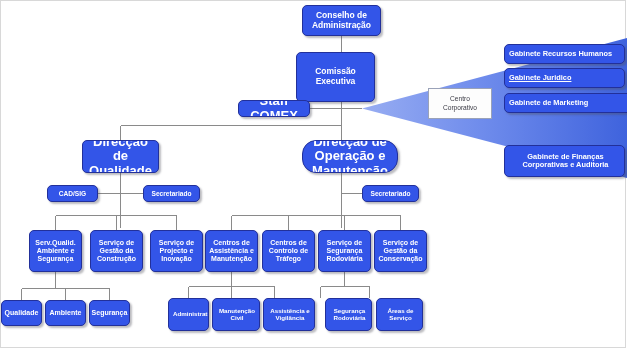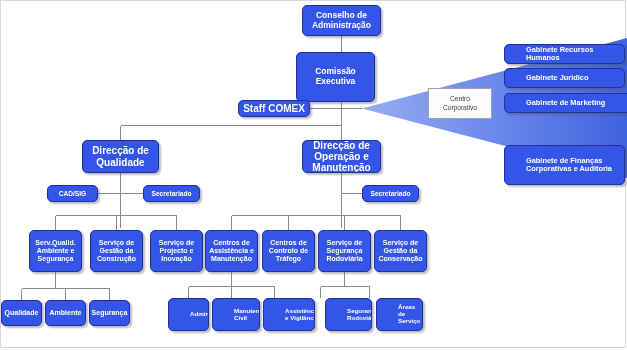--- a/index.html
+++ b/index.html
@@ -42,25 +42,25 @@
     align-items: center;
     justify-content: center;
     text-align: center;
     line-height: 1.12;
     box-shadow: 2px 2px 2px rgba(80,80,90,0.38);
     padding: 1px 2px;
     overflow: hidden;
   }
   .node.left-align {
     justify-content: flex-start;
-    text-align: left;
-    padding-left: 21px;
+    text-align: center;
+    padding-left: 4px;
   }
   .tier1 { font-size: 8.5px; }
-  .tier2 { font-size: 10px; }
+  .tier2 { font-size: 13px; }
   .tier3 { font-size: 7px; }
   .tier4 { font-size: 6.2px; }
   .tier-small { font-size: 6.6px; }
   .cabinet { font-size: 7.4px; }
 
   #corp-wedge {
     position: absolute;
     left: 358px;
     top: 38px;
     width: 269px;
@@ -154,33 +154,33 @@
     </defs>
     <polygon points="4,70.5 269,0 269,140" fill="url(#wedgeGrad)"></polygon>
   </svg>
 
   <div id="corp-label">
     <span>Centro</span>
     <span>Corporativo</span>
   </div>
 
   <div class="node cabinet left-align" style="left:504px; top:44px; width:121px; height:20px;">Gabinete Recursos Humanos</div>
-  <div class="node cabinet left-align" style="left:504px; top:68px; width:121px; height:20px;">Gabinete Juridico</div>
+  <div class="node cabinet left-align" style="left:504px; top:68px; width:121px; height:20px;text-decoration:underline;">Gabinete Juridico</div>
   <div class="node cabinet left-align" style="left:504px; top:93px; width:133px; height:20px;">Gabinete de Marketing</div>
-  <div class="node cabinet left-align" style="left:504px; top:145px; width:121px; height:40px;">Gabinete de Finanças Corporativas e Auditoria</div>
+  <div class="node cabinet left-align" style="left:504px; top:145px; width:121px; height:32px;">Gabinete de Finanças Corporativas e Auditoria</div>
 
   <div class="node tier1" style="left:302px; top:5px; width:79px; height:31px;">Conselho de Administração</div>
 
   <div class="node tier1" style="left:296px; top:52px; width:79px; height:50px;">Comissão Executiva</div>
 
   <div class="node tier2" style="left:238px; top:100px; width:72px; height:17px;">Staff COMEX</div>
 
   <div class="node tier2" style="left:82px; top:140px; width:77px; height:33px;">Direcção de Qualidade</div>
 
-  <div class="node tier2" style="left:302px; top:140px; width:79px; height:33px;">Direcção de Operação e Manutenção</div>
+  <div class="node tier2" style="left:302px; top:140px; width:96px; height:33px;border-radius:14px;">Direcção de Operação e Manutenção</div>
 
   <div class="node tier-small" style="left:47px; top:185px; width:51px; height:17px;">CAD/SIG</div>
 
   <div class="node tier-small" style="left:143px; top:185px; width:57px; height:17px;">Secretariado</div>
 
   <div class="node tier-small" style="left:362px; top:185px; width:57px; height:17px;">Secretariado</div>
 
   <div class="node tier3" style="left:29px; top:230px; width:53px; height:42px;">Serv.Qualid. Ambiente e Segurança</div>
   <div class="node tier3" style="left:90px; top:230px; width:53px; height:42px;">Serviço de Gestão da Construção</div>
   <div class="node tier3" style="left:150px; top:230px; width:53px; height:42px;">Serviço de Projecto e Inovação</div>

